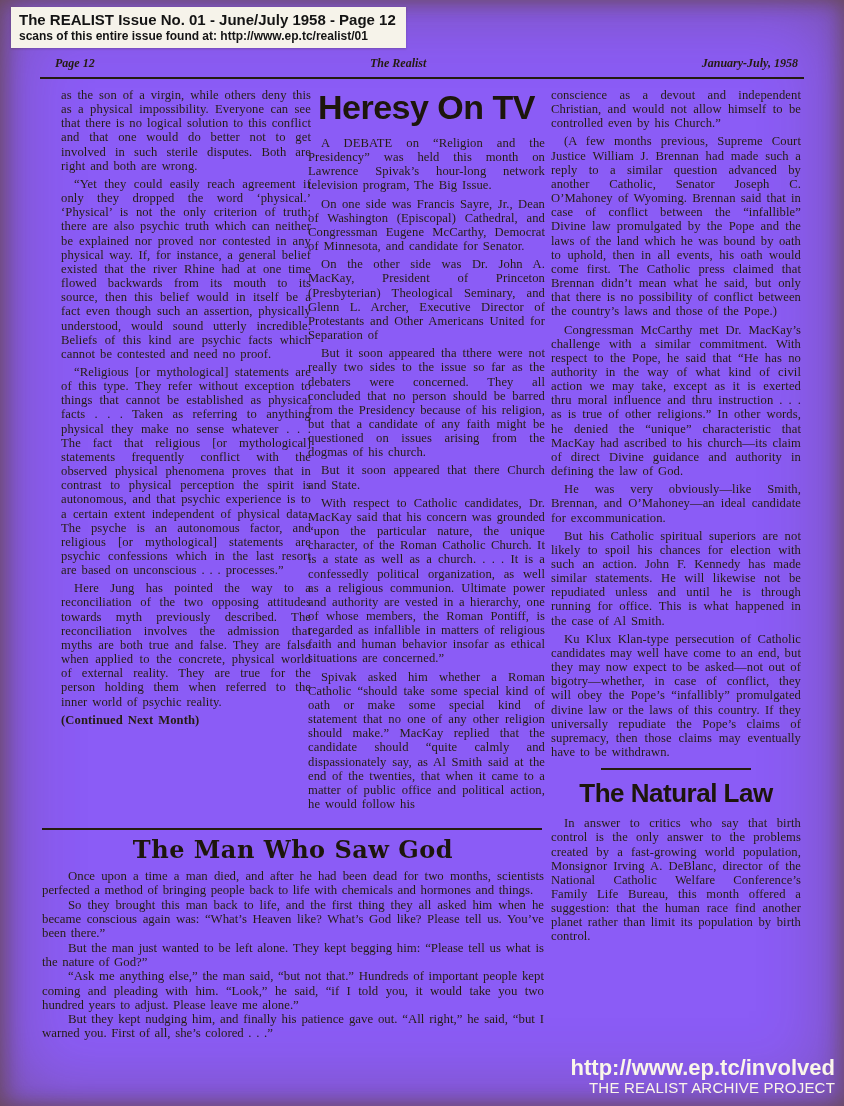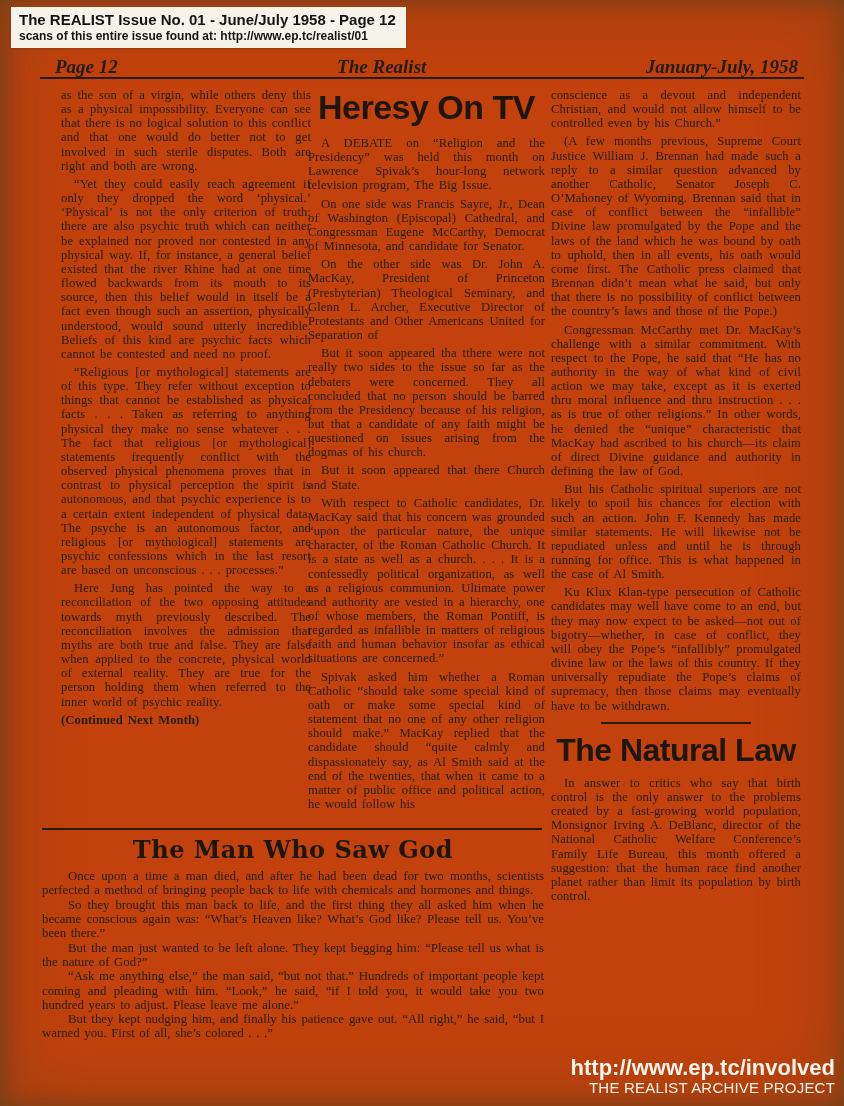--- a/index.html
+++ b/index.html
@@ -4,39 +4,39 @@
 <style>
   html,body{margin:0;padding:0;}
   body{width:844px;height:1106px;position:relative;background:#a38a63;font-family:"Liberation Serif",serif;overflow:hidden;}
   .scan{position:absolute;inset:0;
     background:
       radial-gradient(ellipse at 28% 18%, rgba(255,242,214,0.14), transparent 62%),
       radial-gradient(ellipse at 75% 70%, rgba(125,95,55,0.10), transparent 58%),
       linear-gradient(0deg, rgba(110,82,46,0.28) 0%, rgba(110,82,46,0) 7%),
       linear-gradient(90deg, #a98d64 0%, #c7ac82 2.5%, #cdb288 50%, #c9ae83 96%, #b1износ 100%),
       #cbb087;
-    background-color:#c2410c;
+    background-color:#8b5cf6;
     box-shadow: inset 0 0 80px rgba(92,66,34,0.45), inset -6px 0 18px rgba(92,66,34,0.35), inset 8px 0 20px rgba(92,66,34,0.4);
   }
   .banner{position:absolute;left:11px;top:7px;background:#f6f3ea;padding:3px 10px 4px 8px;box-shadow:0 1px 2px rgba(60,40,15,0.25);}
   .banner-l1{font-family:"Liberation Sans",sans-serif;font-weight:700;font-size:15px;line-height:19px;color:#141414;}
   .banner-l2{font-family:"Liberation Sans",sans-serif;font-weight:700;font-size:12px;line-height:15px;color:#141414;}
   .masthead{position:absolute;left:55px;right:46px;top:56px;display:flex;justify-content:space-between;align-items:baseline;
-    font-style:italic;font-weight:700;font-size:19px;color:#241c10;}
+    font-style:italic;font-weight:700;font-size:12px;color:#241c10;}
   .rule{position:absolute;background:#241c10;}
   .masthead-rule{left:40px;right:40px;top:77px;height:2px;}
   .col{position:absolute;top:88px;color:#251e12;}
   .col p{font-size:12.6px;line-height:14.15px;text-align:justify;margin:0 0 4px 0;text-indent:13px;word-spacing:1.6px;letter-spacing:0.1px;}
   .col p.noindent{text-indent:0;}
   .col1{left:61px;width:250px;}
   .col2{left:308px;width:237px;}
   .col3{left:551px;width:250px;}
   .sans-head{font-family:"Liberation Sans",sans-serif;font-weight:800;font-size:34px;line-height:1;text-align:center;
     margin:2px 0 12px 0;letter-spacing:-0.5px;color:#1d160c;}
-  h2.sans-head{font-size:32px;margin:4px 0 10px 0;}
+  h2.sans-head{font-size:26px;margin:4px 0 10px 0;}
   .continued{text-align:center;font-weight:700;text-indent:0 !important;margin-top:3px !important;}
   .short-rule{width:150px;height:2px;background:#241c10;margin:9px auto 10px auto;}
   .bottom-rule{left:42px;top:828px;width:500px;height:2px;}
   .mangod{position:absolute;left:42px;top:837px;width:502px;color:#251e12;}
   .serif-head{font-family:"DejaVu Serif","Liberation Serif",serif;font-weight:700;font-size:24px;line-height:1.05;text-align:center;
     margin:0 0 7px 0;color:#1d160c;letter-spacing:0.5px;}
   .mangod p{font-size:12.8px;line-height:14.3px;text-align:justify;text-indent:26px;margin:0;word-spacing:1.4px;}
   .footer{position:absolute;right:9px;top:1055px;text-align:right;color:#faf5e9;font-family:"Liberation Sans",sans-serif;}
   .f-url{font-weight:700;font-size:22px;line-height:25px;}
   .f-proj{font-weight:400;font-size:15px;line-height:16px;letter-spacing:0.2px;}
@@ -74,20 +74,21 @@
     <p>But it soon appeared tha tthere were not really two sides to the issue so far as the debaters were concerned. They all concluded that no person should be barred from the Presidency because of his religion, but that a candidate of any faith might be questioned on issues arising from the dogmas of his church.</p>
     <p>But it soon appeared that there Church and State.</p>
     <p>With respect to Catholic candidates, Dr. MacKay said that his concern was grounded “upon the particular nature, the unique character, of the Roman Catholic Church. It is a state as well as a church. . . . It is a confessedly political organization, as well as a religious communion. Ultimate power and authority are vested in a hierarchy, one of whose members, the Roman Pontiff, is regarded as infallible in matters of religious faith and human behavior insofar as ethical situations are concerned.”</p>
     <p>Spivak asked him whether a Roman Catholic “should take some special kind of oath or make some special kind of statement that no one of any other religion should make.” MacKay replied that the candidate should “quite calmly and dispassionately say, as Al Smith said at the end of the twenties, that when it came to a matter of public office and political action, he would follow his</p>
   </section>
 
   <section class="col col3">
     <p class="noindent">conscience as a devout and independent Christian, and would not allow himself to be controlled even by his Church.”</p>
     <p>(A few months previous, Supreme Court Justice William J. Brennan had made such a reply to a similar question advanced by another Catholic, Senator Joseph C. O’Mahoney of Wyoming. Brennan said that in case of conflict between the “infallible” Divine law promulgated by the Pope and the laws of the land which he was bound by oath to uphold, then in all events, his oath would come first. The Catholic press claimed that Brennan didn’t mean what he said, but only that there is no possibility of conflict between the country’s laws and those of the Pope.)</p>
     <p>Congressman McCarthy met Dr. MacKay’s challenge with a similar commitment. With respect to the Pope, he said that “He has no authority in the way of what kind of civil action we may take, except as it is exerted thru moral influence and thru instruction . . . as is true of other religions.” In other words, he denied the “unique” characteristic that MacKay had ascribed to his church—its claim of direct Divine guidance and authority in defining the law of God.</p>
+    <p>He was very obviously—like Smith, Brennan, and O’Mahoney—an ideal candidate for excommunication.</p>
     <p>But his Catholic spiritual superiors are not likely to spoil his chances for election with such an action. John F. Kennedy has made similar statements. He will likewise not be repudiated unless and until he is through running for office. This is what happened in the case of Al Smith.</p>
     <p>Ku Klux Klan-type persecution of Catholic candidates may well have come to an end, but they may now expect to be asked—not out of bigotry—whether, in case of conflict, they will obey the Pope’s “infallibly” promulgated divine law or the laws of this country. If they universally repudiate the Pope’s claims of supremacy, then those claims may eventually have to be withdrawn.</p>
     <div class="short-rule"></div>
     <h2 class="sans-head">The Natural Law</h2>
     <p>In answer to critics who say that birth control is the only answer to the problems created by a fast-growing world population, Monsignor Irving A. DeBlanc, director of the National Catholic Welfare Conference’s Family Life Bureau, this month offered a suggestion: that the human race find another planet rather than limit its population by birth control.</p>
   </section>
 
   <div class="rule bottom-rule"></div>
 
   <section class="mangod">

